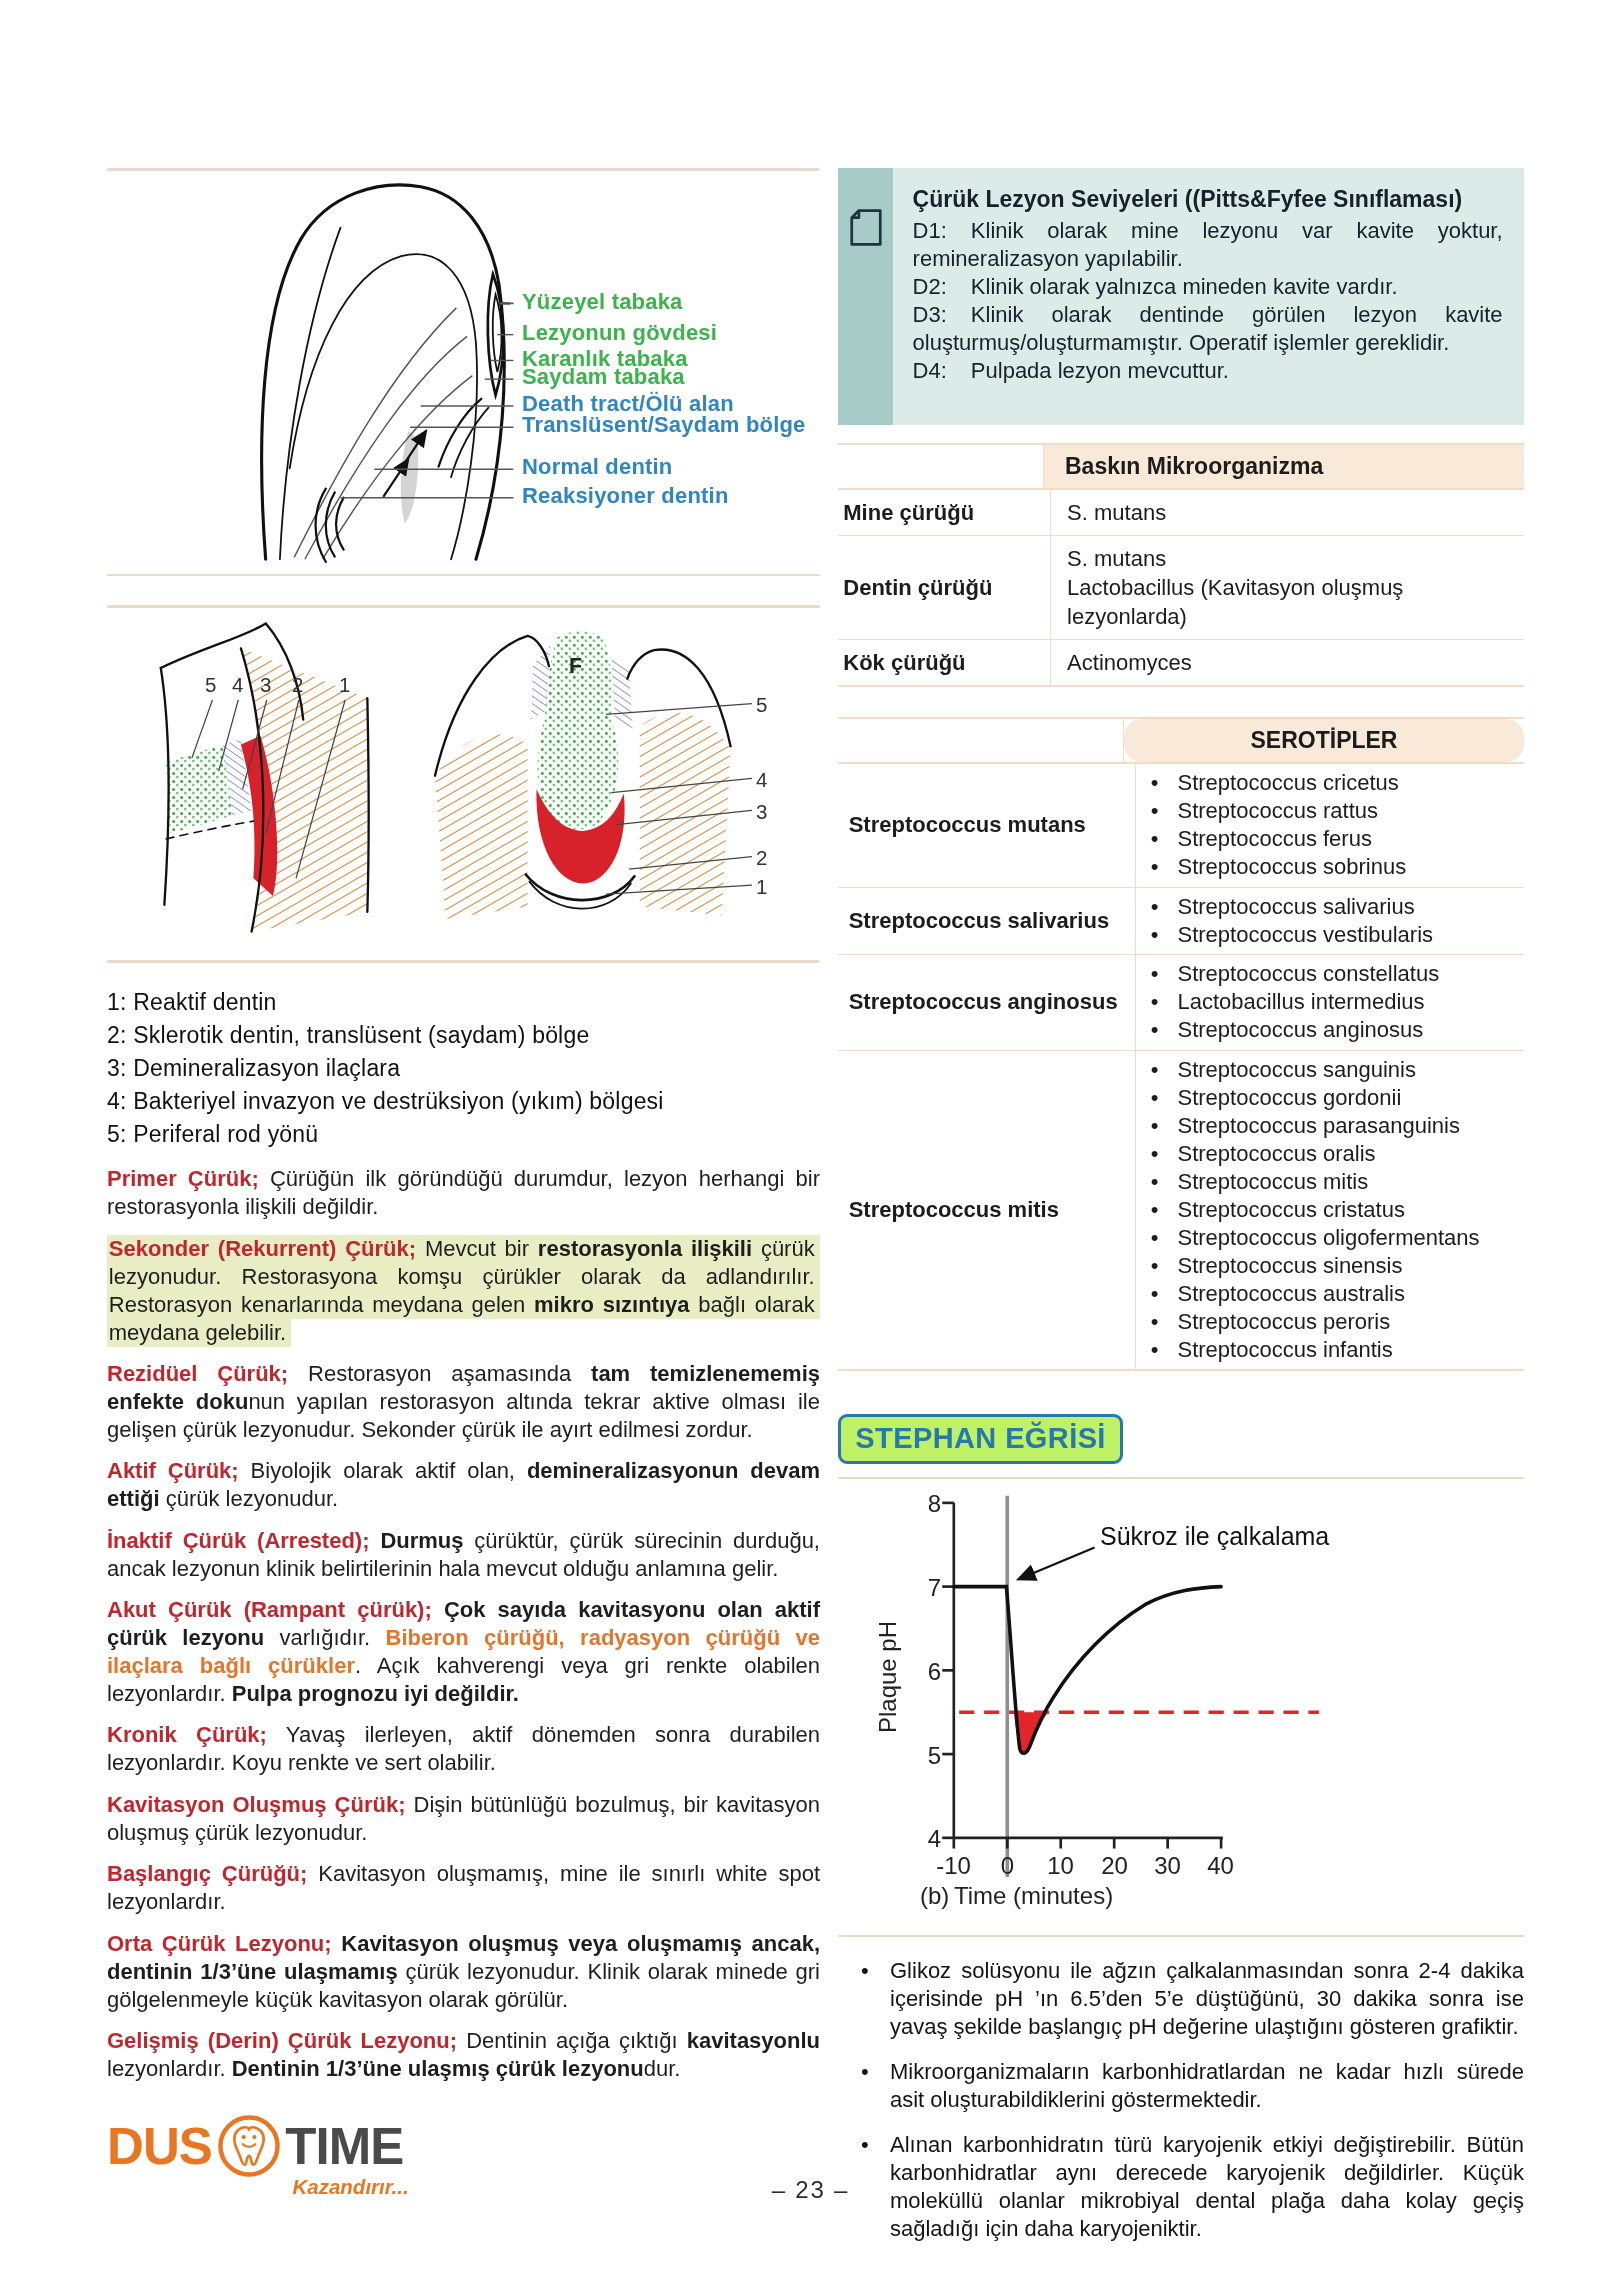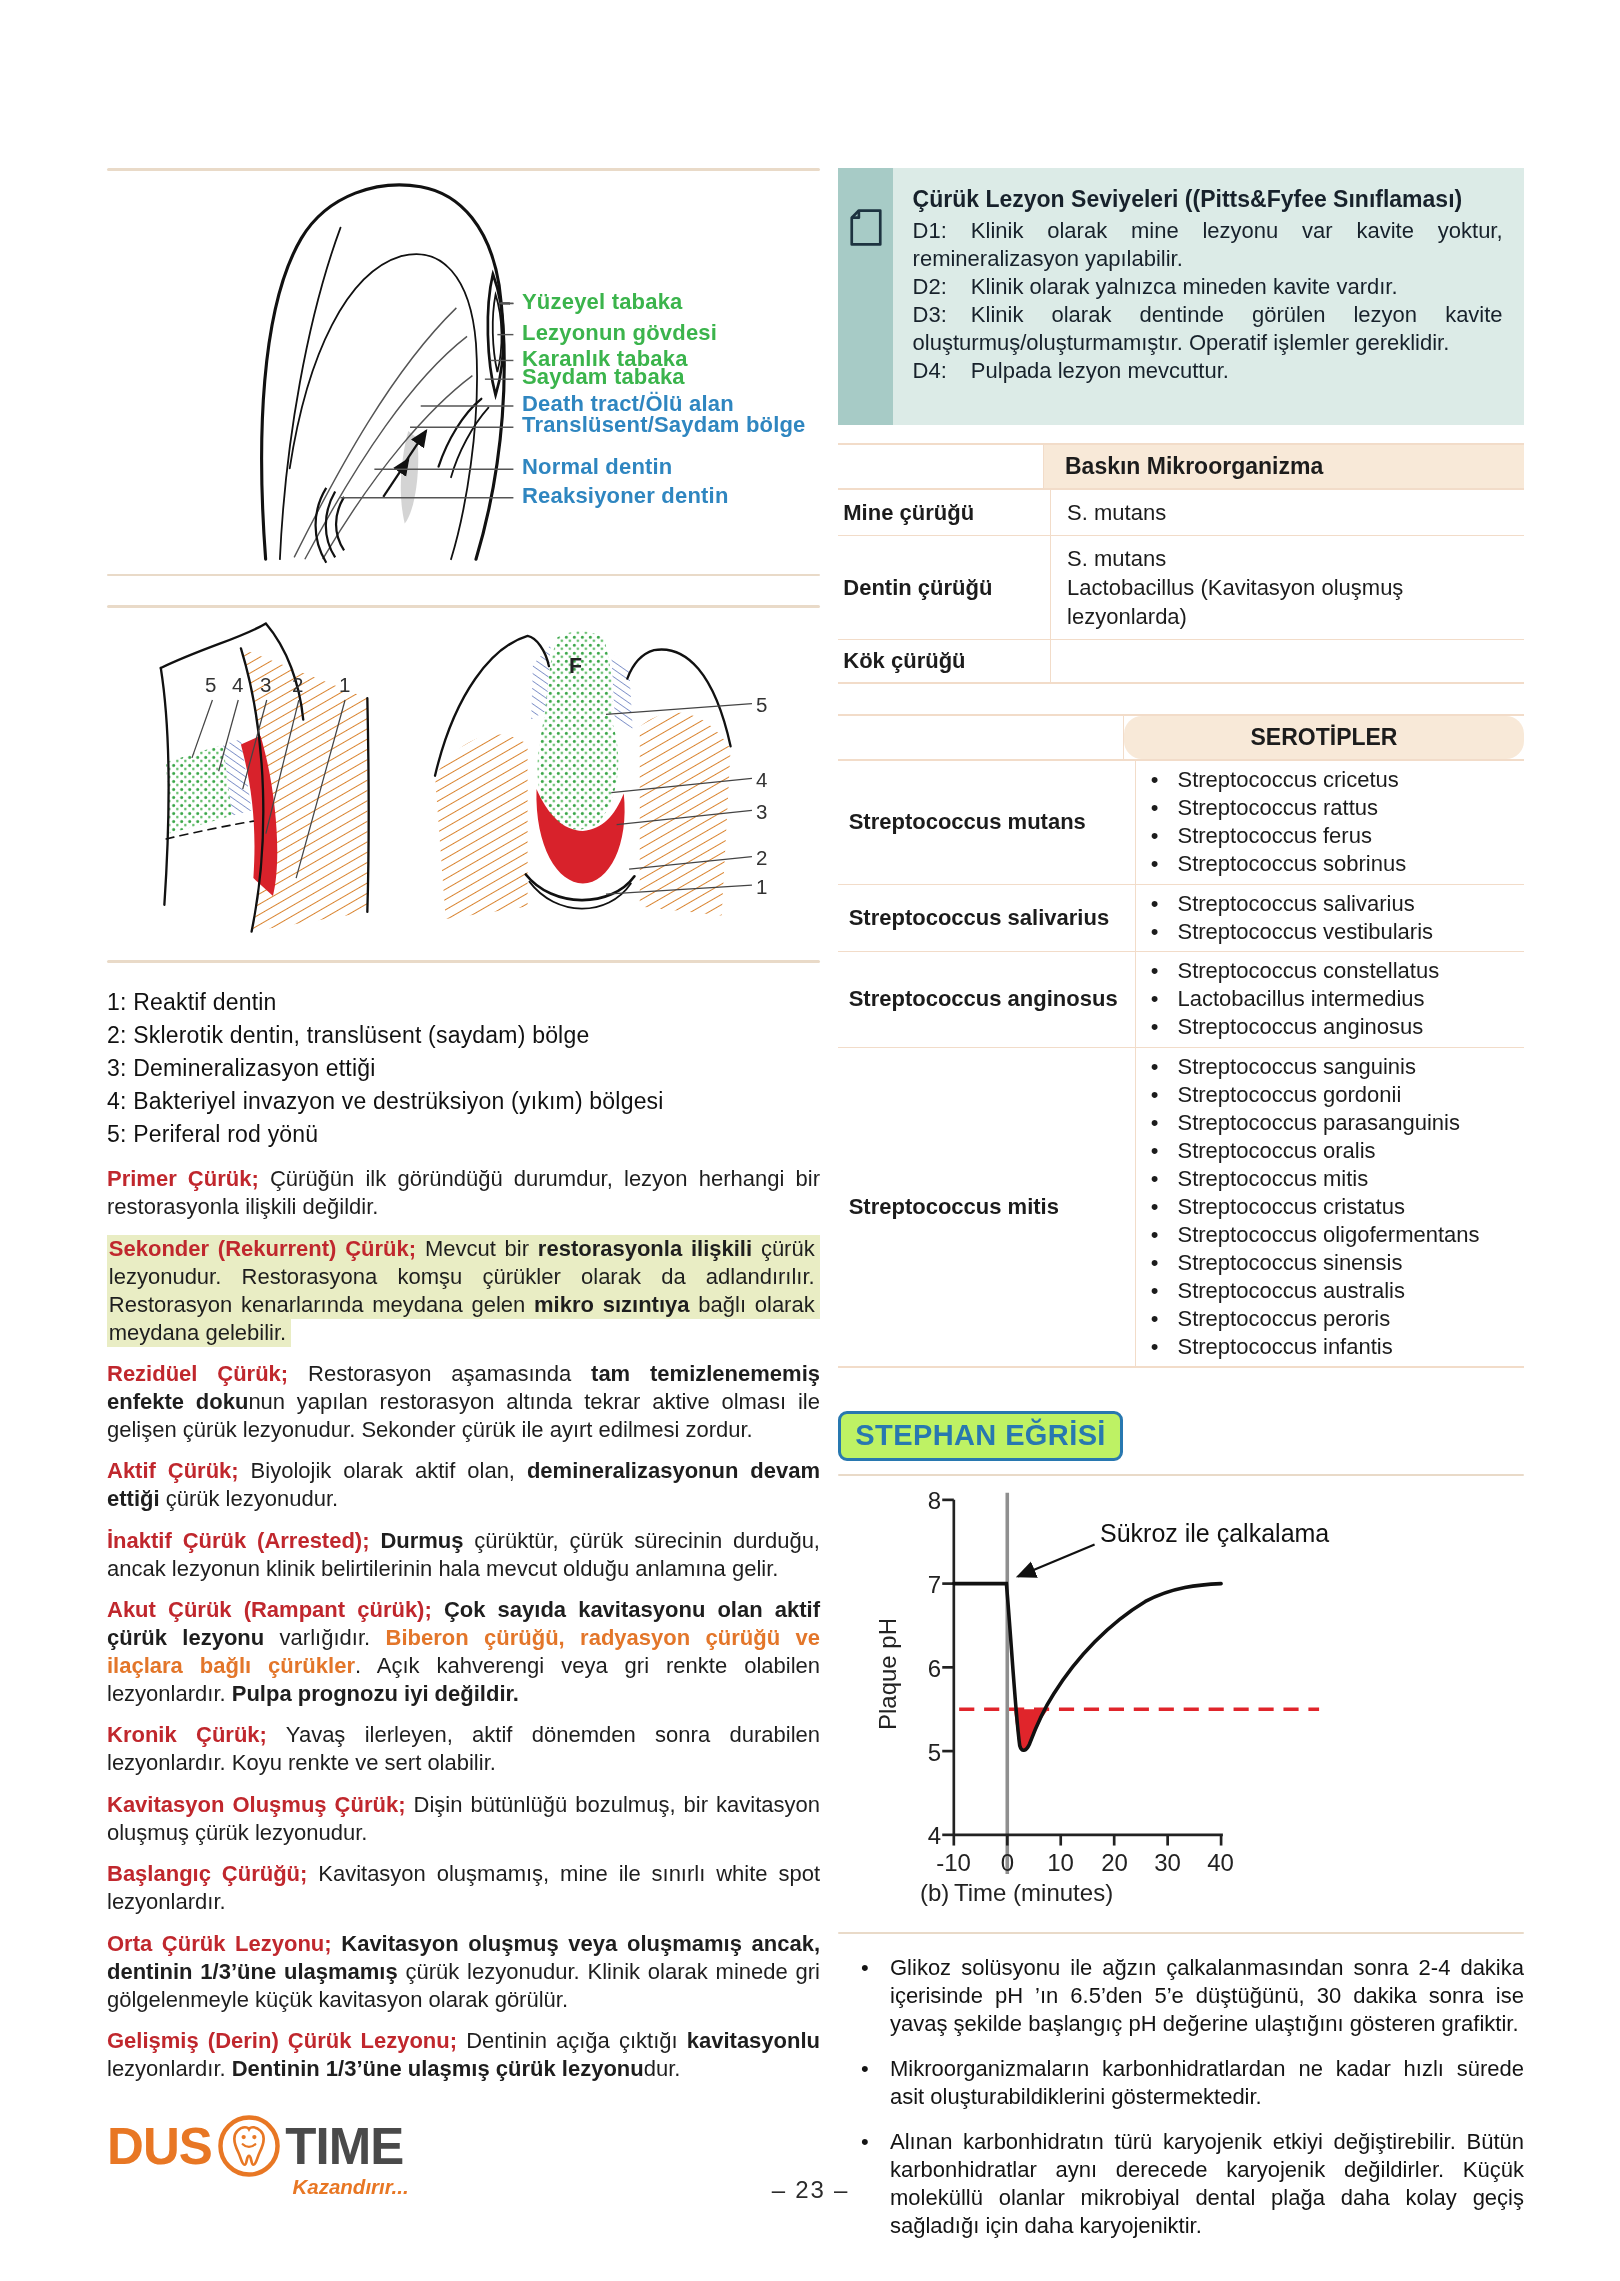--- a/index.html
+++ b/index.html
@@ -260,21 +260,21 @@
         </div>
       <span class="f2-f">F</span>
     </div>
 
     <div class="rule"></div>
 
     <div class="legend">
 
     <div class="legend-item">1: Reaktif dentin</div>
         <div class="legend-item">2: Sklerotik dentin, translüsent (saydam) bölge</div>
-        <div class="legend-item">3: Demineralizasyon ettiği</div>
+        <div class="legend-item">3: Demineralizasyon ilaçlara</div>
         <div class="legend-item">4: Bakteriyel invazyon ve destrüksiyon (yıkım) bölgesi</div>
         <div class="legend-item">5: Periferal rod yönü</div>
       </div>
 
     <div class="paras">
 
         <p class="para">
           <span class="pwrap"><b class="phead">Primer Çürük;</b><span class="psegs"><span class="seg"> Çürüğün ilk göründüğü durumdur, lezyon herhangi bir restorasyonla ilişkili değildir.</span></span></span>
         </p>
 
@@ -377,20 +377,23 @@
 
           <div class="trow">
             <div class="tcl">Dentin çürüğü</div>
             <div class="tcr">
               <span><div class="org-line">S. mutans</div><div class="org-line">Lactobacillus (Kavitasyon oluşmuş lezyonlarda)</div></span>
             </div>
           </div>
 
           <div class="trow">
             <div class="tcl">Kök çürüğü</div>
+            <div class="tcr">
+              <span><div class="org-line">Actinomyces</div></span>
+            </div>
           </div>
         </div>
     </div>
 
     
     <div class="tbl sero">
       <div class="thead">
         <div class="sp"></div>
         <div class="hc">SEROTİPLER</div>
       </div>

